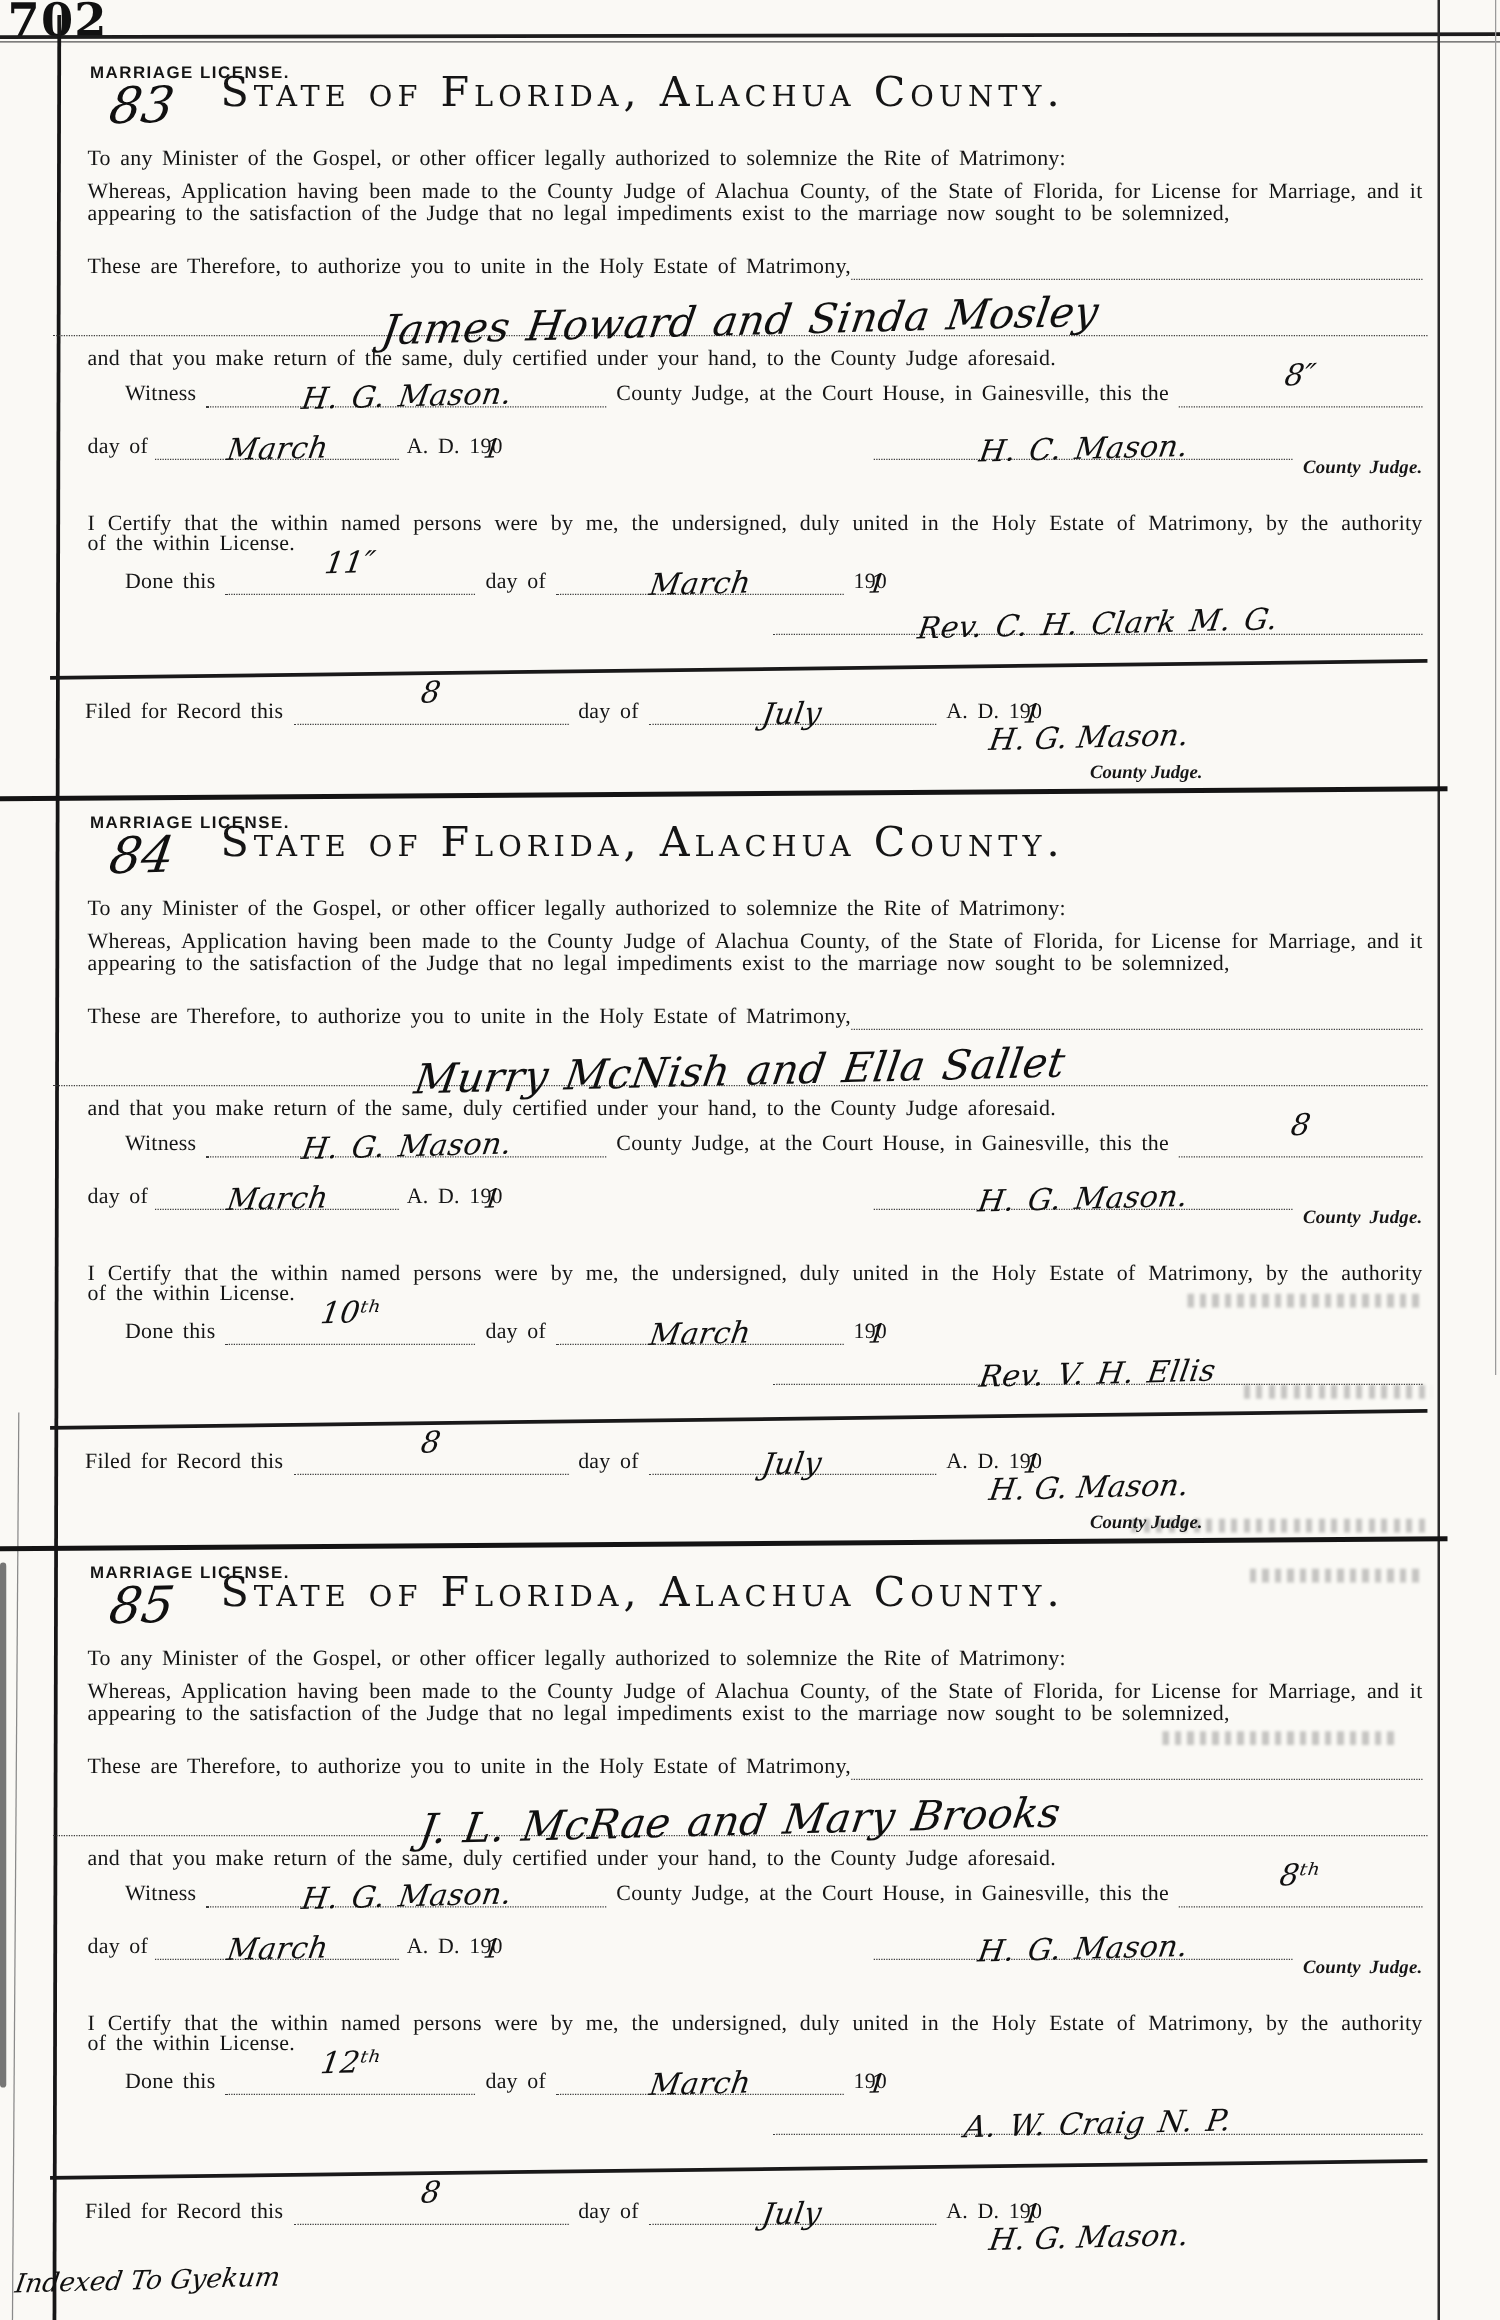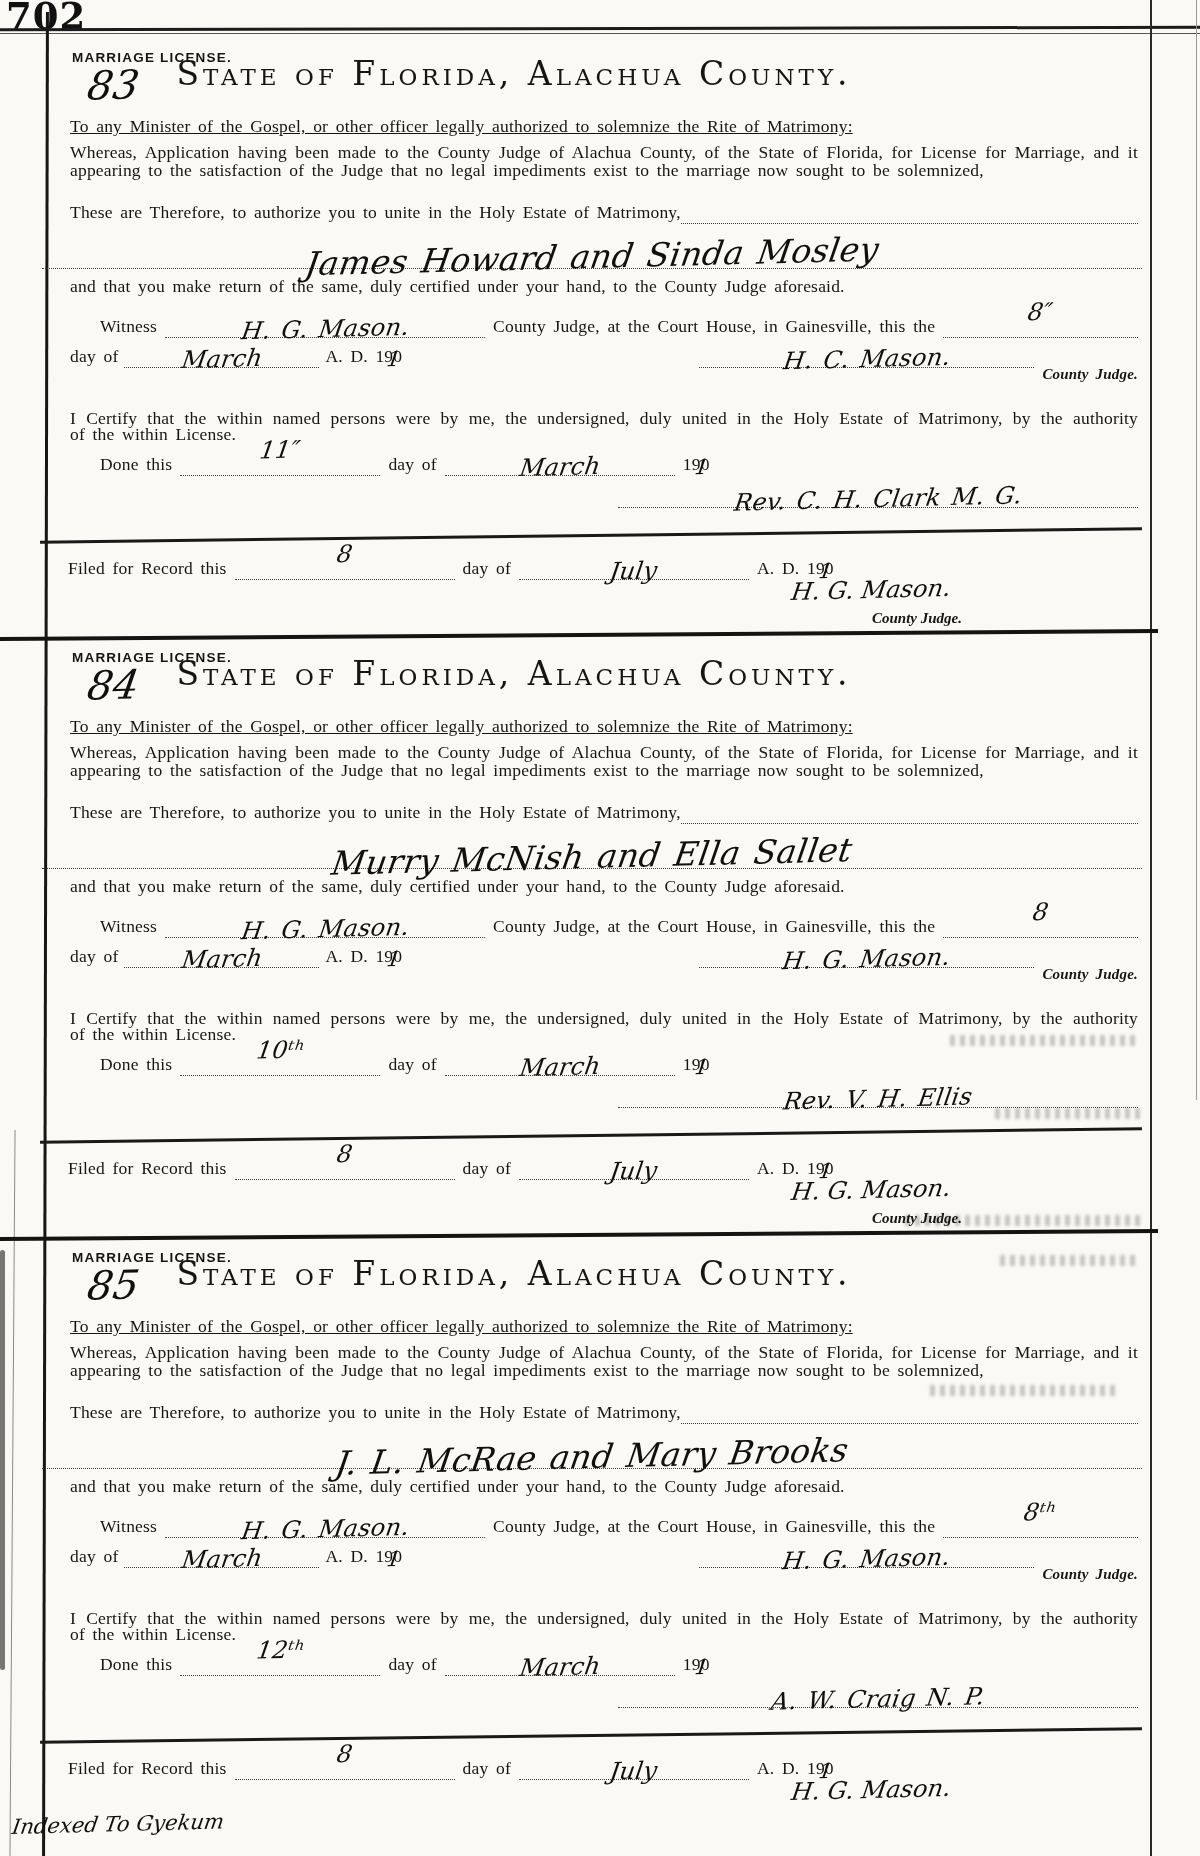--- a/index.html
+++ b/index.html
@@ -34,35 +34,35 @@
   .hw-xl{font-size:33px;}
   .hw-lg{font-size:40px;}
   .hw-md{font-size:24px;}
   .hw-sm{font-size:21px;}
   .ml-label{position:absolute;left:72px;top:14px;font-family:"Liberation Sans",sans-serif;
             font-weight:700;font-size:13.5px;letter-spacing:1.2px;}
   .ml-number{position:absolute;left:88px;top:26px;}
   .sec-title{position:absolute;left:64px;top:18px;width:900px;text-align:center;
              font-variant:small-caps;font-size:33px;letter-spacing:4px;font-weight:400;
              font-family:"DejaVu Serif",serif;}
-  .row-salutation{top:80px;font-style:italic;font-weight:700;font-style:normal;text-decoration:underline;}
+  .row-salutation{top:80px;font-style:italic;font-weight:700;font-style:normal;}
   .row-salutation,.row-appearing,.row-return,.row-certify2{font-weight:500;}
   .row-whereas{top:106px;}
   .row-appearing{top:124px;}
   .row-salutation{top:80px;}
   .flexline{display:flex;align-items:flex-end;}
   .leader{border-bottom:1px dotted #3c3c3c;display:flex;justify-content:center;align-items:flex-end;}
   .leader .hw{margin-bottom:-7px;}
   .row-therefore{top:166px;}
   .row-names{top:184px;height:48px;}
   .row-names .leader{flex:1;height:48px;}
   .row-names{left:42px;right:58px;display:flex;}
   .row-names .hw{margin-bottom:-9px;}
   .row-return{top:240px;}
-  .row-witness{top:278px;left:100px;}
+  .row-witness{top:266px;left:100px;}
   .sig-leader{width:320px;margin:0 8px;}
   .day-leader{flex:1;margin-left:8px;}
   .raised{position:relative;top:-17px;}
   .row-dayof{top:308px;}
   .month-leader{width:195px;margin:0 6px;}
   .judge-leader{width:335px;margin-left:10px;}
   .cj{font-style:italic;font-weight:700;font-size:15px;white-space:nowrap;
       align-self:flex-end;margin-bottom:-16px;margin-left:8px;}
   .yeardigit{margin-left:-15px;margin-bottom:-4px;}
   .spacer{flex:1;}

